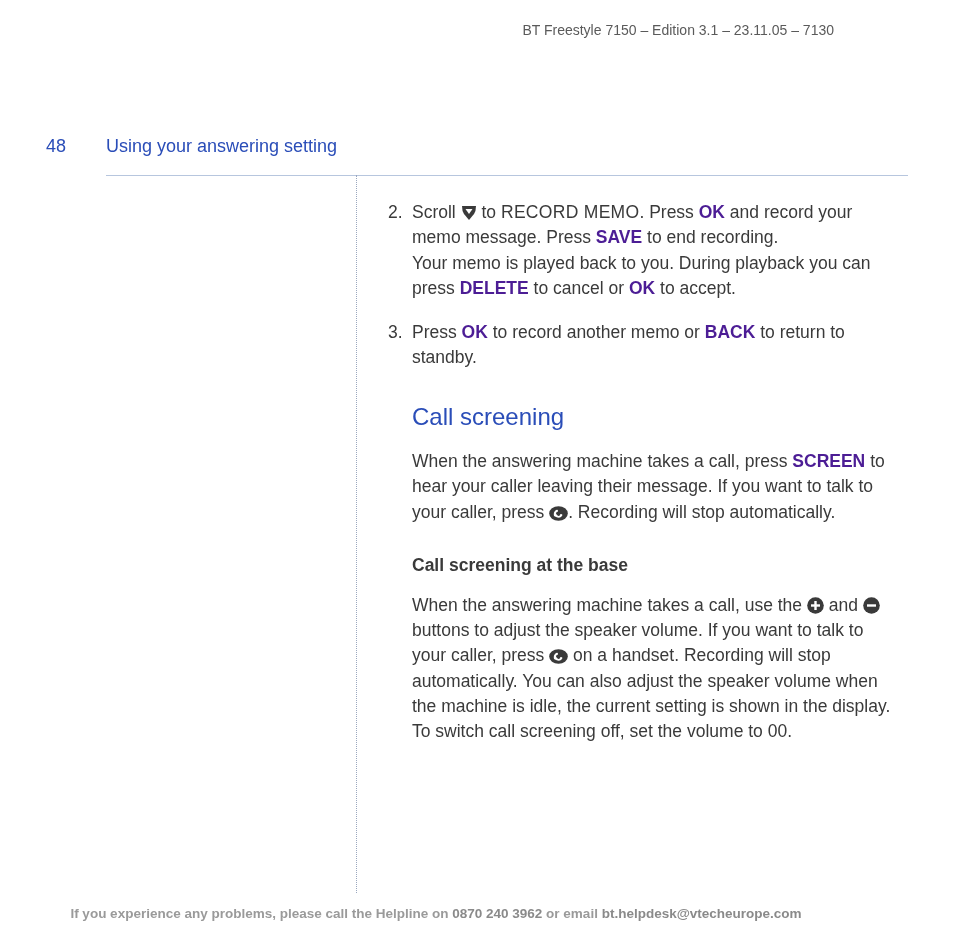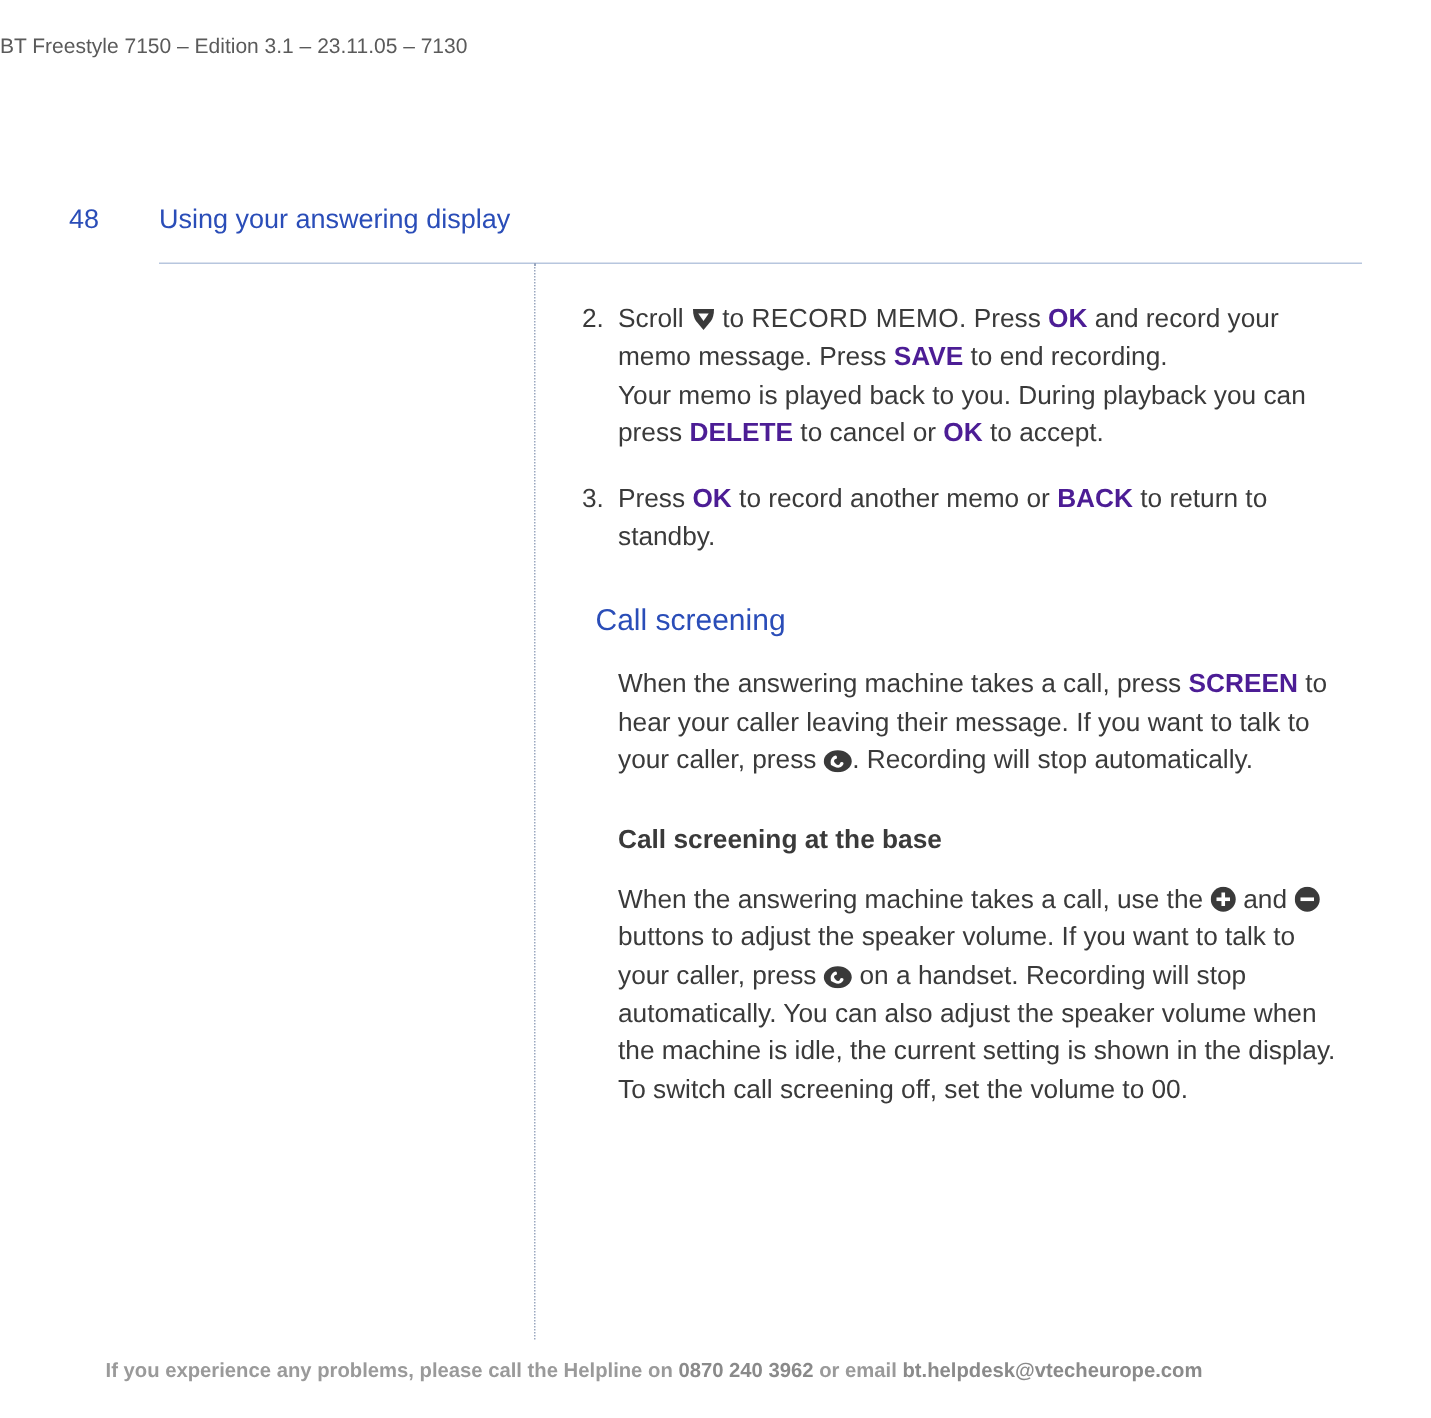--- a/index.html
+++ b/index.html
@@ -15,21 +15,21 @@
     position: relative;
     width: 954px;
     height: 945px;
     box-sizing: border-box;
   }
   .doc-id {
     position: absolute;
     top: 22px;
     left: 0;
     width: 834px;
-    text-align: left;
+    text-align: right;
     font-size: 14px;
     color: #5a5a5a;
   }
   .page-number {
     position: absolute;
     left: 46px;
     top: 136px;
     font-size: 18px;
     color: #2a4db8;
   }
@@ -79,22 +79,22 @@
     font-weight: 600;
   }
   .display-font {
     font-family: Liberation Sans, sans-serif;
     letter-spacing: 0.3px;
     font-weight: 500;
   }
   h2.heading {
     color: #2a4db8;
     font-weight: 400;
-    font-size: 20px;
-    margin: 30px 0 14px 9px;
+    font-size: 24px;
+    margin: 30px 0 14px 24px;
   }
   .para {
     margin: 0 0 28px 24px;
   }
   .subhead {
     font-weight: 700;
     color: #3a3a3a;
     margin: 0 0 14px 24px;
   }
   .icon {
@@ -117,21 +117,21 @@
   }
 </style>
 </head>
 <body>
 
 <div class="page">
 
   <div class="doc-id">BT Freestyle 7150 – Edition 3.1 – 23.11.05 – 7130</div>
 
   <div class="page-number">48</div>
-  <div class="section-title">Using your answering display</div>
+  <div class="section-title">Using your answering setting</div>
 
   <div class="hr-line"></div>
   <div class="vrule"></div>
 
   <div class="content">
 
     <div class="step">
       <span class="step-num">2.</span>
       <span>Scroll </span><span class="icon">
           <svg width="16" height="16" viewBox="0 0 16 16">

